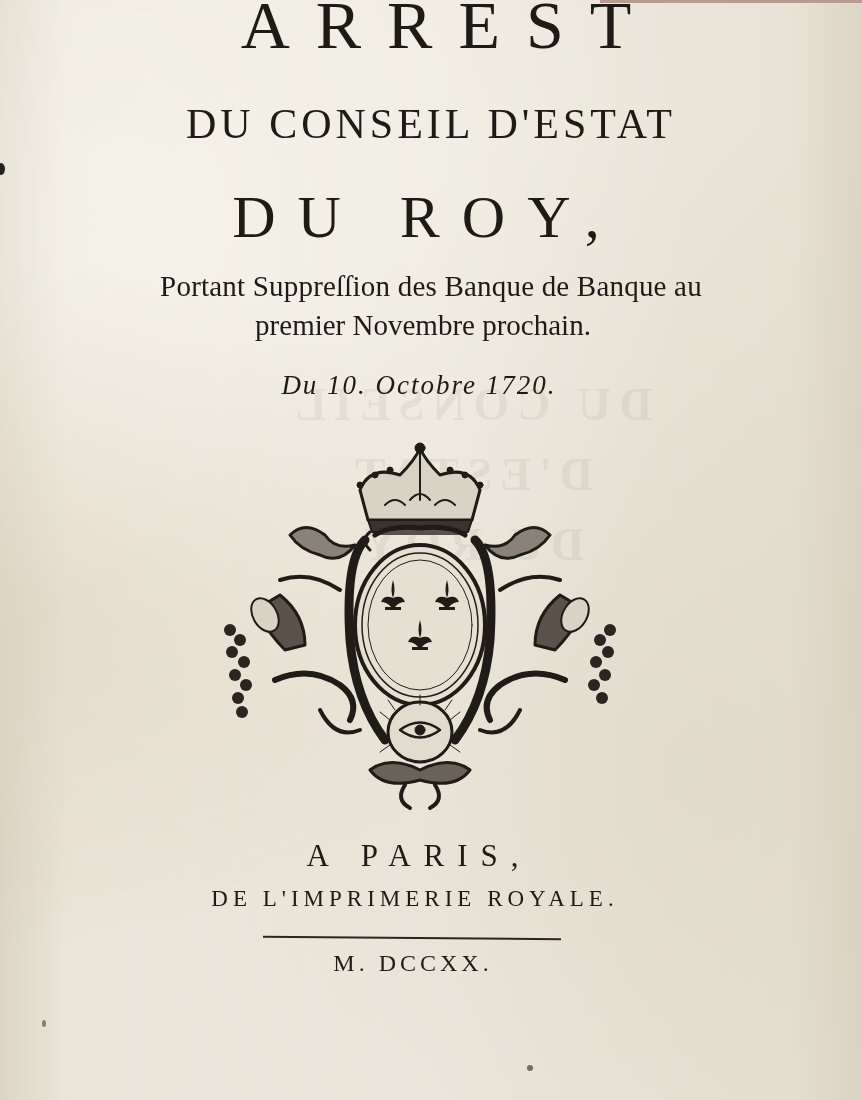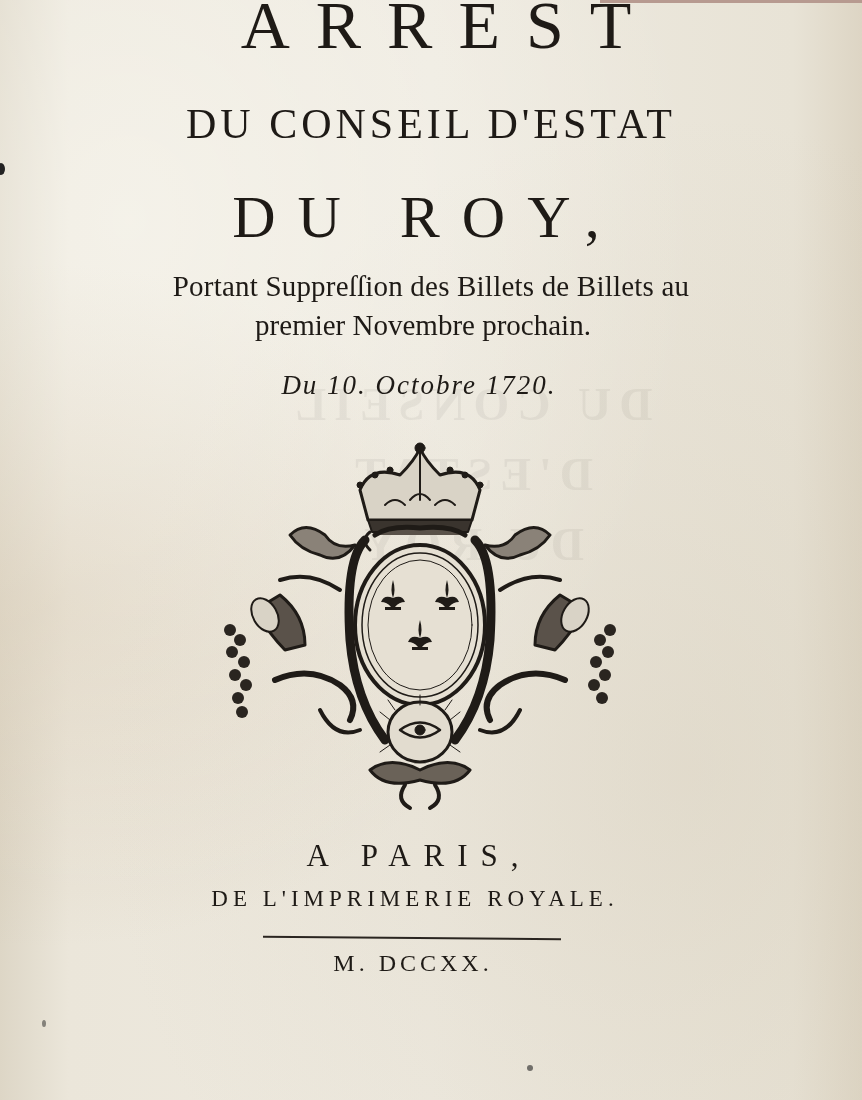--- a/index.html
+++ b/index.html
@@ -137,21 +137,21 @@
     <div>DU CONSEIL D'ESTAT</div>
     <div>DU ROY</div>
   </div>
 
   <div class="dot" style="left:-3px;top:163px;width:8px;height:12px;"></div>
 
   <div class="line title-1">ARREST</div>
   <div class="line title-2">DU CONSEIL D'ESTAT</div>
   <div class="line title-3">DU ROY,</div>
 
-  <div class="line subtitle-1">Portant Suppreſſion des Billets de Billets au</div>
+  <div class="line subtitle-1">Portant Suppreſſion des Banque de Banque au</div>
   <div class="line subtitle-2">premier Novembre prochain.</div>
 
   <div class="line date">Du 10. Octobre 1720.</div>
 
   <svg class="emblem" viewBox="0 0 420 380" xmlns="http://www.w3.org/2000/svg">
     <g fill="none" stroke="#1f1b17" stroke-linecap="round" stroke-linejoin="round">
 
       <g>
         <path d="M150 50 Q160 25 190 35 Q205 20 210 8 Q215 20 230 35 Q260 25 270 50 L262 80 L158 80 Z" fill="#d9d3c6" stroke-width="3"></path>
         <path d="M158 80 L262 80 L258 92 L162 92 Z" fill="#3a342e" stroke-width="2"></path>

